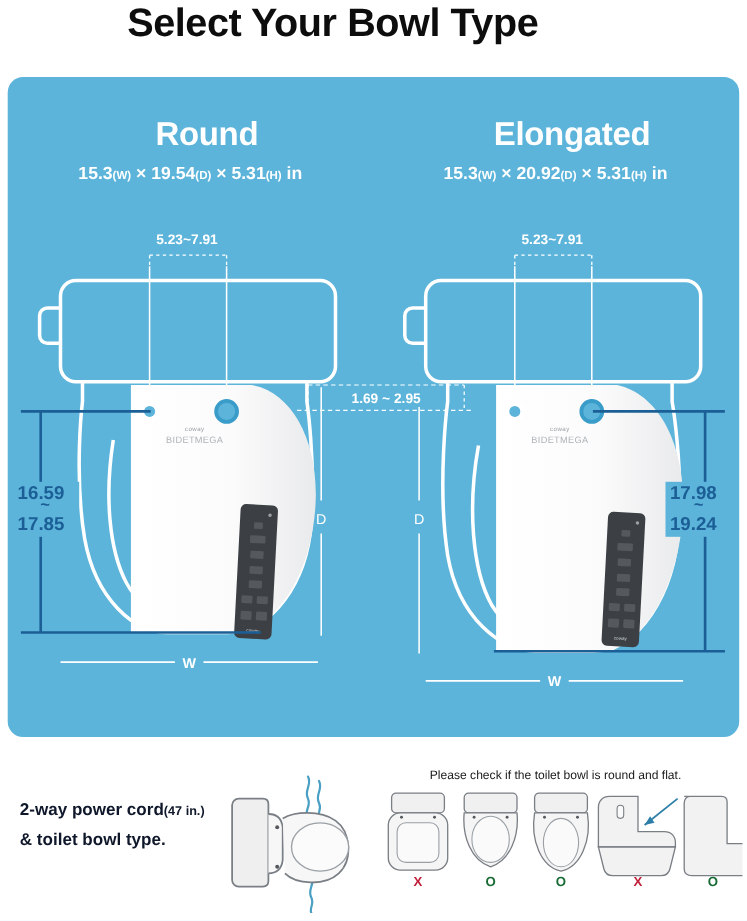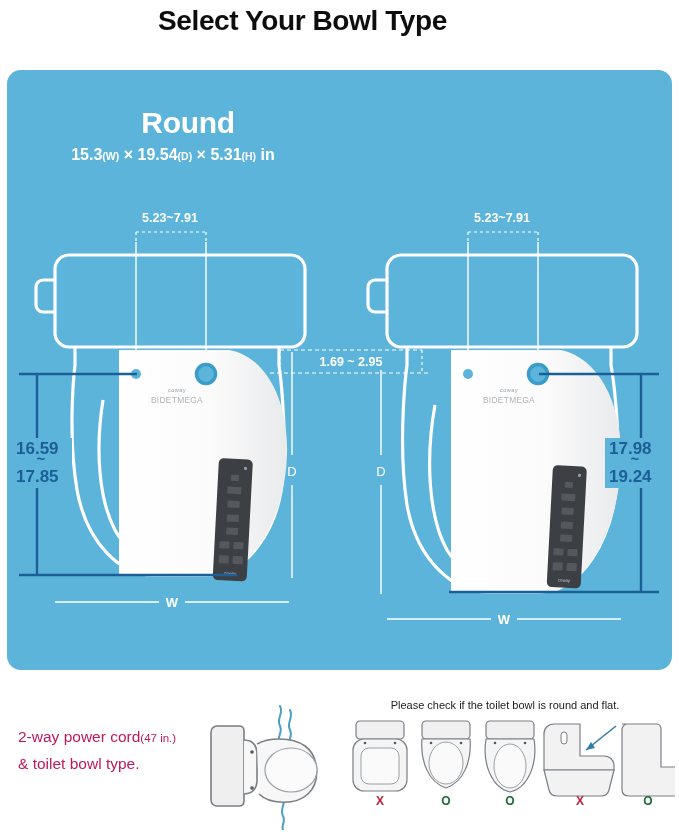--- a/index.html
+++ b/index.html
@@ -8,50 +8,50 @@
     background: #ffffff;
     font-family: "Liberation Sans", sans-serif;
     overflow: hidden;
   }
   #root { position: relative; width: 679px; height: 837px; background:#fff; }
 
   
   .page-title{
     position:absolute; left:0; top:0; width:605px; height:42px;
     display:flex; align-items:center; justify-content:center;
-    font-size:28px; font-weight:bold; color:#0d0d0d;
+    font-size:36px; font-weight:bold; color:#0d0d0d;
     letter-spacing:-0.4px;
   }
 
   
   .blue-panel{
     position:absolute; left:7px; top:70px; width:665px; height:600px;
     background:#5cb4da; border-radius:14px;
   }
 
   .col-head{ position:absolute; text-align:center; color:#ffffff; }
   .col-head .name{
     font-size:30px; font-weight:bold; letter-spacing:-0.3px; line-height:34px;padding-left:30px;
   }
   .col-head .dims{
-    font-size:16px; font-weight:bold; line-height:29px; 
+    font-size:16px; font-weight:bold; line-height:18px; margin-top:10px;
     white-space:nowrap;
   }
   .col-head .dims .sub{ font-size:10.5px; font-weight:bold; }
 
   
   .diagram{ position:absolute; }
 
   svg text{ font-family:"Liberation Sans", sans-serif; }
 
   
   .bottom{ position:absolute; left:0; top:690px; width:679px; height:147px; }
   .cord-text{
     position:absolute; left:18px; top:34px; width:210px;
-    font-size:15.5px; color:#be185d; line-height:26px; font-weight:normal;
+    font-size:15.5px; color:#0f172a; line-height:26px; font-weight:bold;
   }
   .cord-text .small{ font-size:11.5px; }
   .check-title{
     position:absolute; left:340px; top:9px; width:330px;
     text-align:center; font-size:11px; color:#1a1a1a;
   }
   .mark{
     position:absolute; font-size:12px; font-weight:bold; text-align:center; width:24px;
   }
   .mark.bad{ color:#c0203a; }
@@ -71,20 +71,31 @@
     <div class="dims">
       <span>15.3</span><span class="sub">(W)</span>
       <span>×</span>
       <span>19.54</span><span class="sub">(D)</span>
       <span>×</span>
       <span>5.31</span><span class="sub">(H)</span>
       <span>in</span>
     </div>
   </div>
 
+  <div class="col-head" style="left:339px; top:106px; width:332px;">
+    <div class="name">Elongated</div>
+    <div class="dims">
+      <span>15.3</span><span class="sub">(W)</span>
+      <span>×</span>
+      <span>20.92</span><span class="sub">(D)</span>
+      <span>×</span>
+      <span>5.31</span><span class="sub">(H)</span>
+      <span>in</span>
+    </div>
+  </div>
 
   <svg class="diagram" style="left:7px; top:200px;" width="332" height="440" viewBox="0 0 332 440">
     <defs>
       <linearGradient id="seatGradR" x1="0" y1="0" x2="1" y2="0">
         <stop offset="0%" stop-color="#ffffff"></stop>
         <stop offset="55%" stop-color="#fbfbfb"></stop>
         <stop offset="100%" stop-color="#e9eaec"></stop>
       </linearGradient>
     </defs>
 

